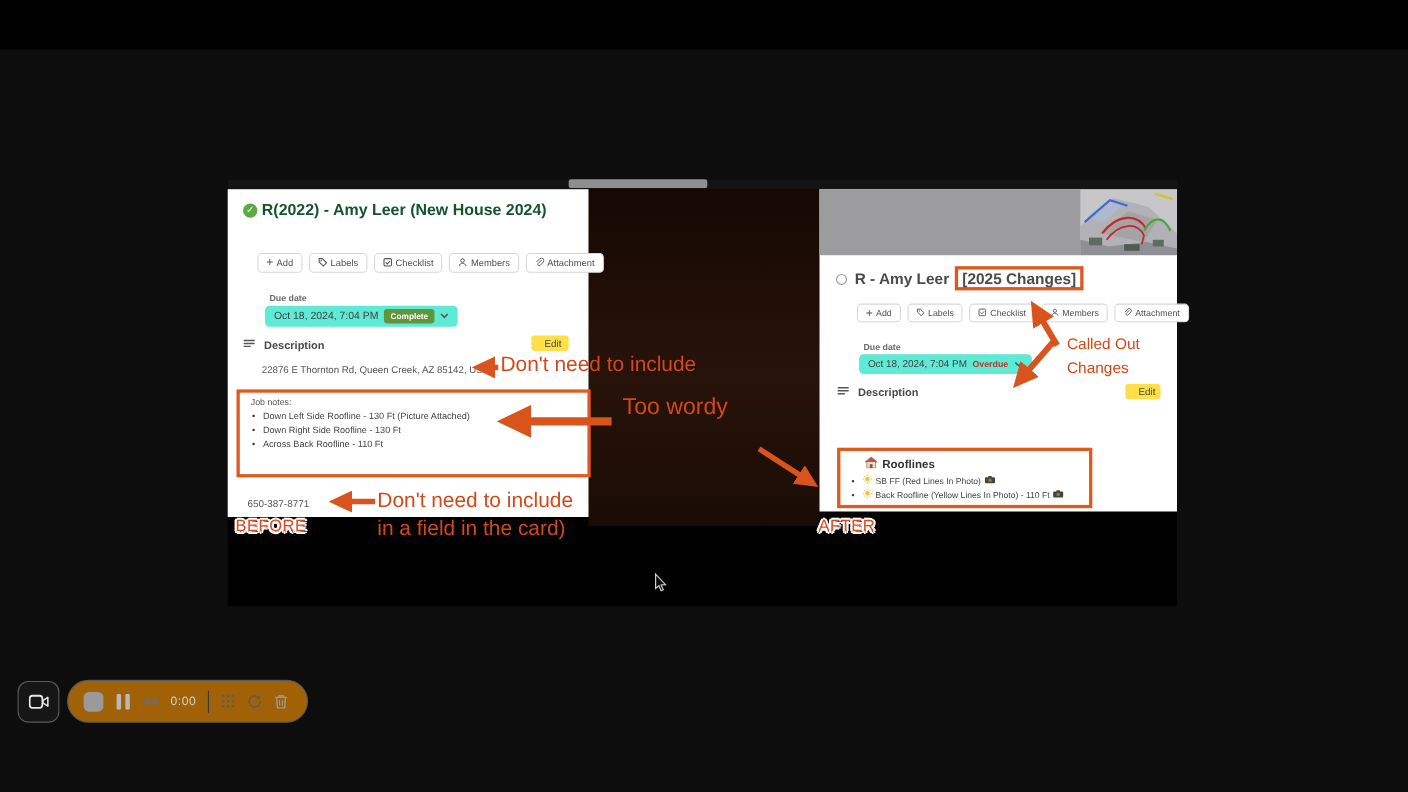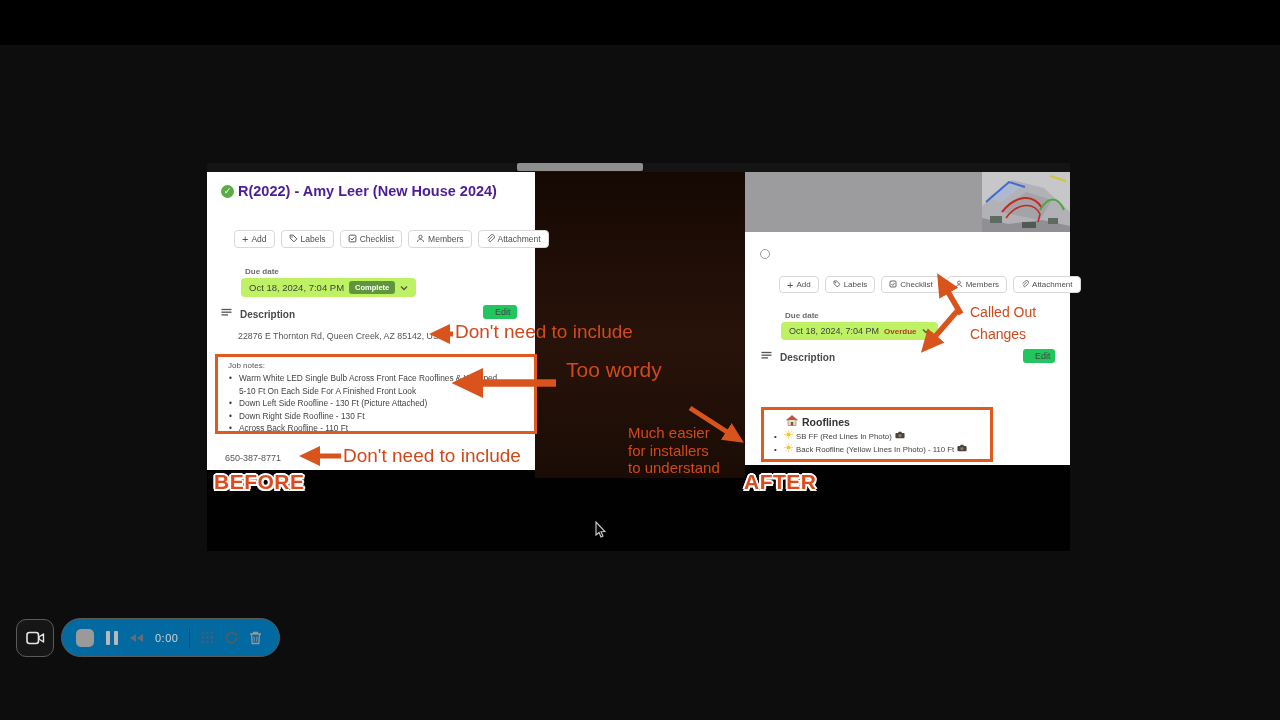--- a/index.html
+++ b/index.html
@@ -13,43 +13,43 @@
   .frame-topline { position:absolute; left:207px; top:163px; width:863px; height:9px; background:#141414; }
   .frame-handle { position:absolute; left:517px; top:163px; width:126px; height:8px; background:#8e8e8e; border-radius:2px; }
 
   
   .card { position:absolute; background:#ffffff; color:#4d4d4d; }
   .before-card { left:207px; top:172px; width:328px; height:298px; }
   .after-card  { left:745px; top:172px; width:325px; height:293px; }
   .mid-strip { position:absolute; left:535px; top:172px; width:210px; height:306px;
                background:linear-gradient(180deg,#150803 0%,#28130a 55%,#1a0c05 100%); }
 
-  .card-title { font-weight:bold; color:#4c1d95; }
+  .card-title { font-weight:bold; color:#14532d; }
   .b-title { position:absolute; left:31px; top:11px; font-size:14.5px; width:290px; }
   .check-circle { position:absolute; left:14px; top:13px; width:13px; height:13px; border-radius:50%;
                   background:#5aac44; color:#fff; font-size:9px; line-height:13px; text-align:center; }
   .radio-circle { position:absolute; left:15px; top:77px; width:10px; height:10px; border-radius:50%;
                   border:1.5px solid #9a9a9a; background:#fff; }
 
   .btn-row { position:absolute; display:flex; gap:6px; }
   .b-btns { left:27px; top:58px; }
   .a-btns { left:34px; top:104px; }
   .chip { display:flex; align-items:center; gap:3px; height:18px; padding:0 7px; border:1px solid #d8d8d8;
           border-radius:4px; background:#fff; font-size:8.5px; color:#4f4f4f; white-space:nowrap; }
   .chip svg { flex:0 0 auto; }
   .plus-glyph { font-size:11px; line-height:10px; color:#555; }
 
   .due-label { position:absolute; font-size:8px; color:#6b6b6b; font-weight:bold; }
-  .due-pill { position:absolute; display:flex; align-items:center; gap:5px; height:19px; background:#bef264;
+  .due-pill { position:absolute; display:flex; align-items:center; gap:5px; height:19px; background:#5eead4;
               border-radius:4px; padding:0 8px; font-size:9.5px; color:#3f3f3f; }
   .badge-complete { background:#61953c; color:#fff; font-size:7.5px; font-weight:bold; padding:2px 6px; border-radius:3px; }
   .overdue-text { color:#b5382b; font-size:8px; font-weight:bold; }
 
   .desc-row { position:absolute; display:flex; align-items:center; gap:8px; font-size:10px; font-weight:bold; color:#4a4a4a; }
-  .edit-btn { position:absolute; background:#22c55e; border-radius:3px; font-size:9px; color:#444;
+  .edit-btn { position:absolute; background:#fde047; border-radius:3px; font-size:9px; color:#444;
               padding:2px 12px; width:34px; text-align:center; }
 
   .addr { position:absolute; left:31px; top:159px; font-size:8.8px; color:#555; }
 
   .orange-box { position:absolute; border:3px solid #e05a1d; }
   .jobnotes-box { left:8px; top:182px; width:322px; height:80px; padding:3px 6px 0 8px; }
   .jobnotes-head { font-size:8px; color:#555; margin:1px 0 2px 2px; }
   ul.notes { list-style:none; }
   ul.notes li { position:relative; padding-left:13px; font-size:8.3px; color:#444; line-height:12.5px; width:278px; }
   ul.notes li::before { content:"•"; position:absolute; left:3px; top:0; color:#333; }
@@ -68,32 +68,32 @@
   .check-item::before { content:"•"; position:absolute; left:4px; color:#333; }
 
   
   .anno { position:absolute; color:#d1491b; }
   .anno-addr { left:455px; top:321px; font-size:19px; }
   .anno-wordy { left:566px; top:358px; font-size:21px; }
   .anno-easier { left:628px; top:424px; font-size:15px; line-height:17.5px; }
   .anno-phone { left:343px; top:443px; font-size:19px; line-height:25px; }
   .anno-called { left:970px; top:301px; font-size:14px; line-height:22px; }
 
-  .stamp { position:absolute; font-size:21px; font-weight:700; letter-spacing:0.5px; color:#dc4a1e;
+  .stamp { position:absolute; font-size:15px; font-weight:400; letter-spacing:0.5px; color:#dc4a1e;
            text-shadow:-1.5px -1.5px 0 #fff, 1.5px -1.5px 0 #fff, -1.5px 1.5px 0 #fff, 1.5px 1.5px 0 #fff,
                         0 -2px 0 #fff, 0 2px 0 #fff, -2px 0 0 #fff, 2px 0 0 #fff; }
   .stamp-before { left:214px; top:470px; }
   .stamp-after { left:744px; top:470px; }
 
   .overlay { position:absolute; left:0; top:0; pointer-events:none; }
 
   
   .rec-cam { position:absolute; left:16px; top:619px; width:38px; height:38px; background:#161616;
              border:1.5px solid #5a5a5a; border-radius:10px; display:flex; align-items:center; justify-content:center; }
-  .rec-pill { position:absolute; left:61px; top:618px; width:219px; height:39px; background:#0369a1;
+  .rec-pill { position:absolute; left:61px; top:618px; width:219px; height:39px; background:#a16207;
               border:1.5px solid #5a5a5a; border-radius:20px; display:flex; align-items:center; }
   .stop-btn { width:18px; height:18px; background:#9a9a9a; border-radius:5px; margin-left:14px; }
   .pause-btn { display:flex; gap:4px; margin-left:12px; }
   .pause-btn i { display:block; width:4px; height:14px; background:#b9b9b9; border-radius:1px; }
   .rec-time { margin-left:11px; font-size:11px; color:#d2d2d2; letter-spacing:0.5px; }
   .rec-div { width:1px; height:20px; background:#3a3a3a; margin-left:11px; }
   .dim { opacity:0.95; margin-left:11px; display:flex; align-items:center; }
 
   .cursor { position:absolute; left:593px; top:521px; }
 </style>
@@ -167,21 +167,20 @@
           </svg></span>
       <span>Description</span>
     </div>
     <div class="edit-btn" style="left:276px; top:133px;">Edit</div>
 
     <div class="addr">22876 E Thornton Rd, Queen Creek, AZ 85142, USA</div>
 
     <div class="orange-box jobnotes-box">
       <div class="jobnotes-head">Job notes:</div>
       <ul class="notes">
-        <li>Warm White LED Single Bulb Across Front Face Rooflines &amp; Wrapped 5-10 Ft On Each Side For A Finished Front Look</li>
         <li>Down Left Side Roofline - 130 Ft (Picture Attached)</li>
         <li>Down Right Side Roofline - 130 Ft</li>
         <li>Across Back Roofline - 110 Ft</li>
       </ul>
     </div>
 
     <div class="phone">650-387-8771</div>
   </div>
 
   <div class="card after-card">
@@ -197,20 +196,23 @@
         <polygon points="6,26 26,10 40,14 20,30" fill="#aeb9cf"></polygon>
         <polyline points="4,30 27,10 43,15" fill="none" stroke="#3f6bd0" stroke-width="2"></polyline>
         <polyline points="68,4 84,9" fill="none" stroke="#d4c431" stroke-width="2"></polyline>
         <path d="M20,40 C34,22 52,22 60,36" fill="none" stroke="#c22a22" stroke-width="2"></path>
         <path d="M24,46 C36,30 52,30 58,42 L56,50" fill="none" stroke="#c22a22" stroke-width="1.6"></path>
         <path d="M58,38 C66,24 76,24 82,38" fill="none" stroke="#4ca83e" stroke-width="2"></path>
       </svg>
     </div>
 
     <span class="radio-circle"></span>
+    <div class="a-title">
+      <span>R - Amy Leer</span><span class="hl-box">[2025 Changes]</span>
+    </div>
 
     <div class="btn-row a-btns">
       <div class="chip" style="height:17px; font-size:8px;">
         <span class="plus-glyph">+</span>
         <span>Add</span>
       </div>
       <div class="chip" style="height:17px; font-size:8px;">
         <span><svg width="8" height="8" viewBox="0 0 12 12">
               <path d="M1.5 1.5h4l5 5-4 4-5-5z" fill="none" stroke="#555" stroke-width="1.3"></path>
               <circle cx="4" cy="4" r="0.9" fill="#555"></circle>
@@ -310,27 +312,23 @@
               <rect x="0.5" y="2" width="11" height="6.5" rx="1.2" fill="#4a4438"></rect>
               <rect x="4" y="0.6" width="4" height="2" rx="0.6" fill="#4a4438"></rect>
               <circle cx="6" cy="5.2" r="1.9" fill="#857d6a"></circle>
             </svg></span>
       </div>
     </div>
   </div>
 
   <div class="anno anno-addr">Don't need to include</div>
   <div class="anno anno-wordy">Too wordy</div>
-  <div class="anno anno-easier">
-    <div>Much easier</div>
-    <div>for installers</div>
-    <div>to understand</div>
-  </div>
   <div class="anno anno-phone">
     <div>Don't need to include</div>
+    <div>in a field in the card)</div>
   </div>
   <div class="anno anno-called">
     <div>Called Out</div>
     <div>Changes</div>
   </div>
 
   <div class="stamp stamp-before">BEFORE</div>
   <div class="stamp stamp-after">AFTER</div>
 
   <svg class="overlay" width="1280" height="720" viewBox="0 0 1280 720">

